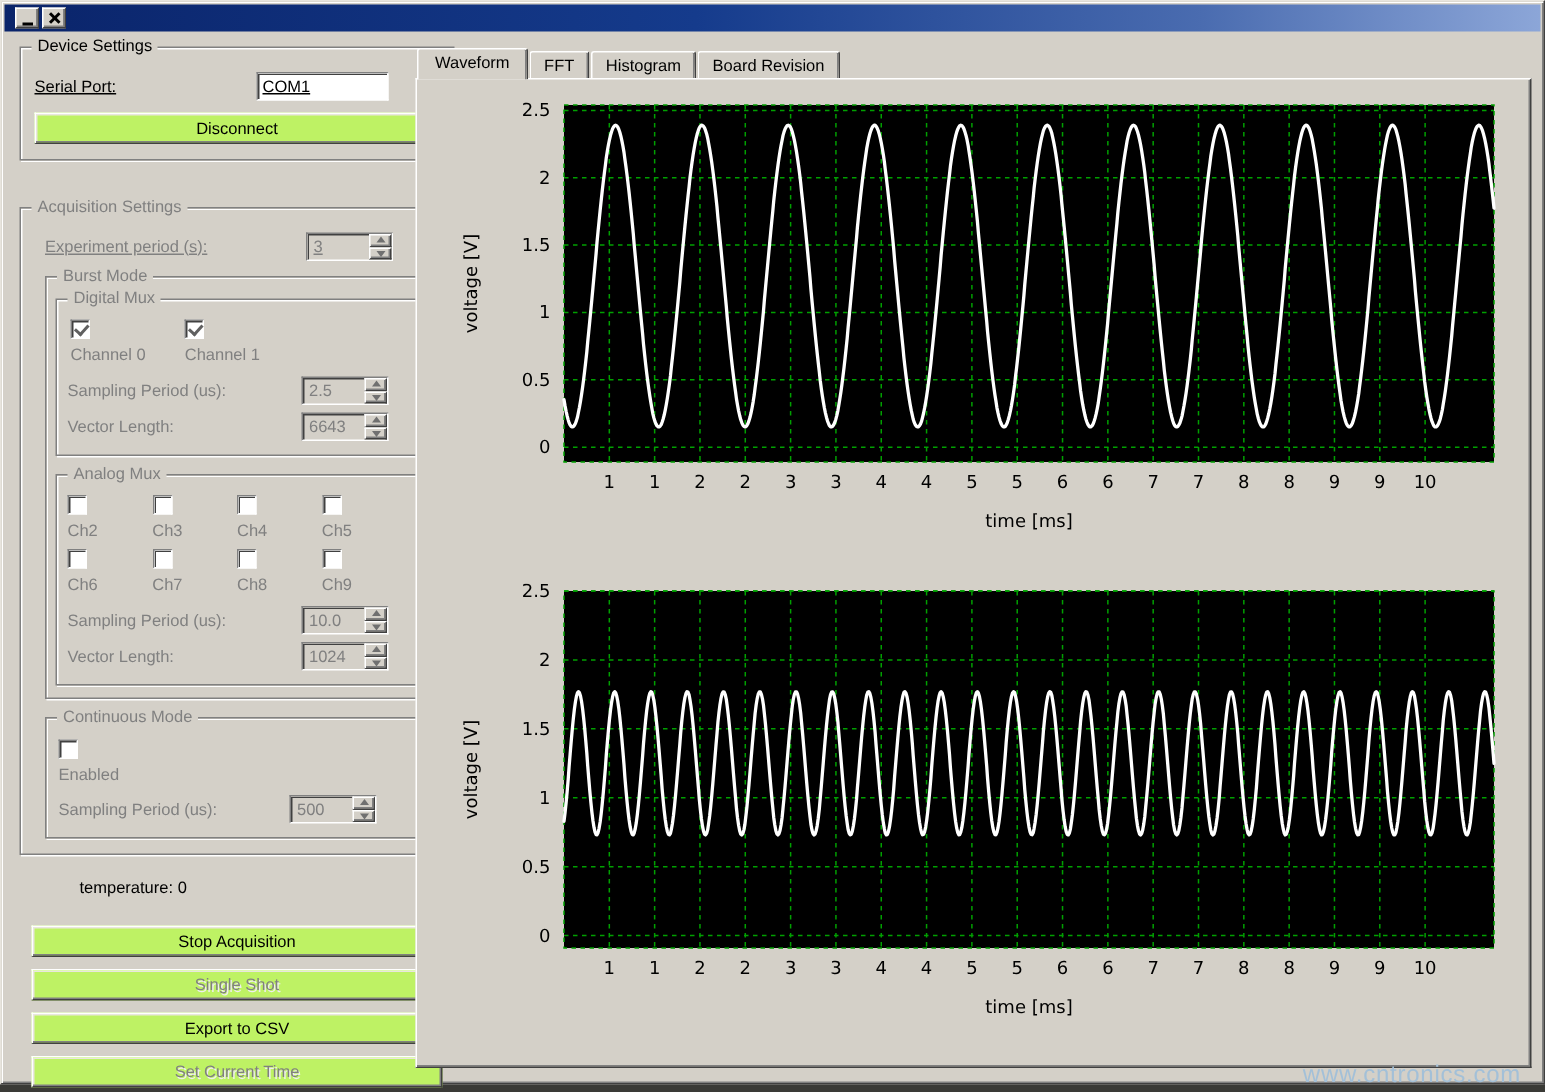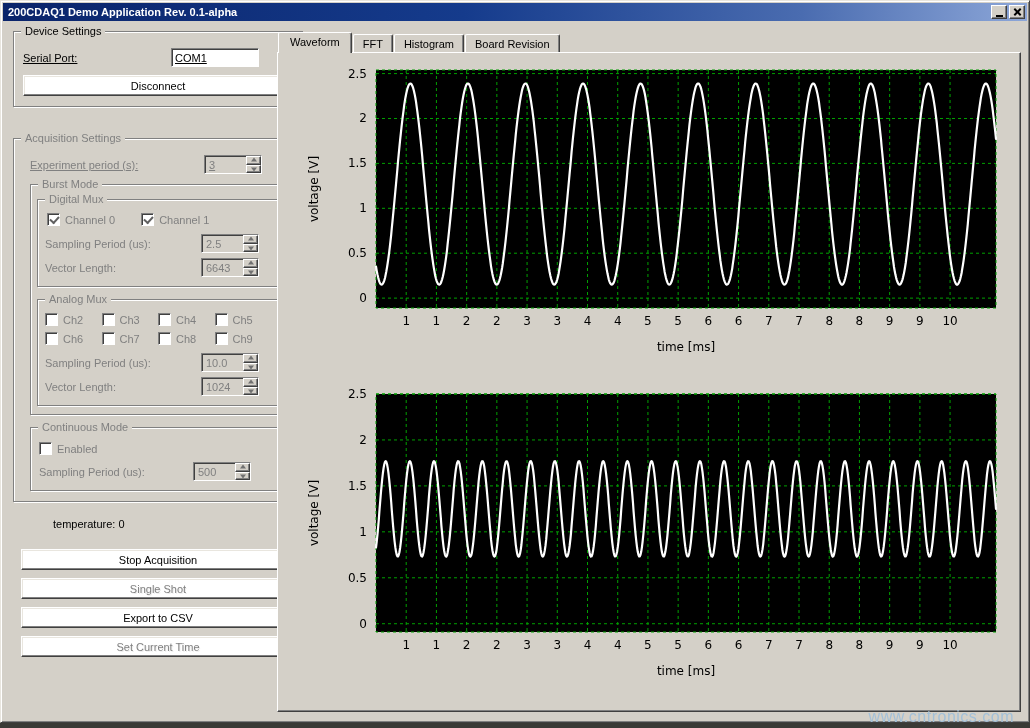--- a/index.html
+++ b/index.html
@@ -39,28 +39,28 @@
     border:1px solid; border-color:#808080 #fff #fff #808080; box-shadow:inset 1px 1px 0 #404040; }
   .spin-val { flex:1; padding:3px 0 0 4px; color:#808080; overflow:hidden; }
   .spin-btns { width:15px; display:flex; flex-direction:column; }
   .su,.sd { flex:1; position:relative; background:#d4d0c8; border:1px solid; border-color:#fff #404040 #404040 #fff; box-shadow:inset -1px -1px 0 #808080; }
   .su::after { content:""; position:absolute; left:50%; top:50%; transform:translate(-50%,-60%);
     border:3px solid transparent; border-top:none; border-bottom:4px solid #707070; }
   .sd::after { content:""; position:absolute; left:50%; top:50%; transform:translate(-50%,-40%);
     border:3px solid transparent; border-bottom:none; border-top:4px solid #707070; }
 
   
-  .cb { display:inline-flex; align-items:center; gap:5px; }
+  .cb { display:inline-flex; align-items:flex-start; gap:5px;flex-direction:column; }
   .cb-box { position:relative; width:13px; height:13px; background:#fff; flex:none;
     border:1px solid; border-color:#808080 #fff #fff #808080; box-shadow:inset 1px 1px 0 #404040; }
   .cb-box.checked::after { content:""; position:absolute; left:2px; top:2px; width:7px; height:4px;
     border-left:2px solid #606060; border-bottom:2px solid #606060; transform:rotate(-48deg); }
 
   
-  .btn { display:flex; align-items:center; justify-content:center; height:21px; background:#ffffff;
+  .btn { display:flex; align-items:center; justify-content:center; height:21px; background:#bef264;
     border:1px solid; border-color:#fff #404040 #404040 #fff; box-shadow:inset -1px -1px 0 #808080, inset 1px 1px 0 #e9e6df;
     cursor:default; white-space:nowrap;text-align:center; }
   .btn.disabled { color:#808080; text-shadow:1px 1px 0 #eee; }
 
   
   #device-group { padding:16px 9px 10px; }
   #device-group .row .lbl { flex:1; }
   #device-group .btn { margin:8px 0 0 0; }
 
   
@@ -92,21 +92,20 @@
     padding:12px 0 0 10px; }
   .chart { display:block; margin-bottom:24px; }
 
   #watermark { position:absolute; right:16px; bottom:2px; font-size:16px; color:#a3c0d8; z-index:10; letter-spacing:0.5px; }
 </style>
 </head>
 <body>
 
 <div id="window">
   <div id="titlebar">
-    <span id="title">200CDAQ1 Demo Application Rev. 0.1-alpha</span>
     <span class="tb-btn">
         <span class="glyph-min"></span>
       </span>
     <span class="tb-btn">
         <span class="glyph-close"></span>
       </span>
   </div>
 
   <div id="left-panel">
 

